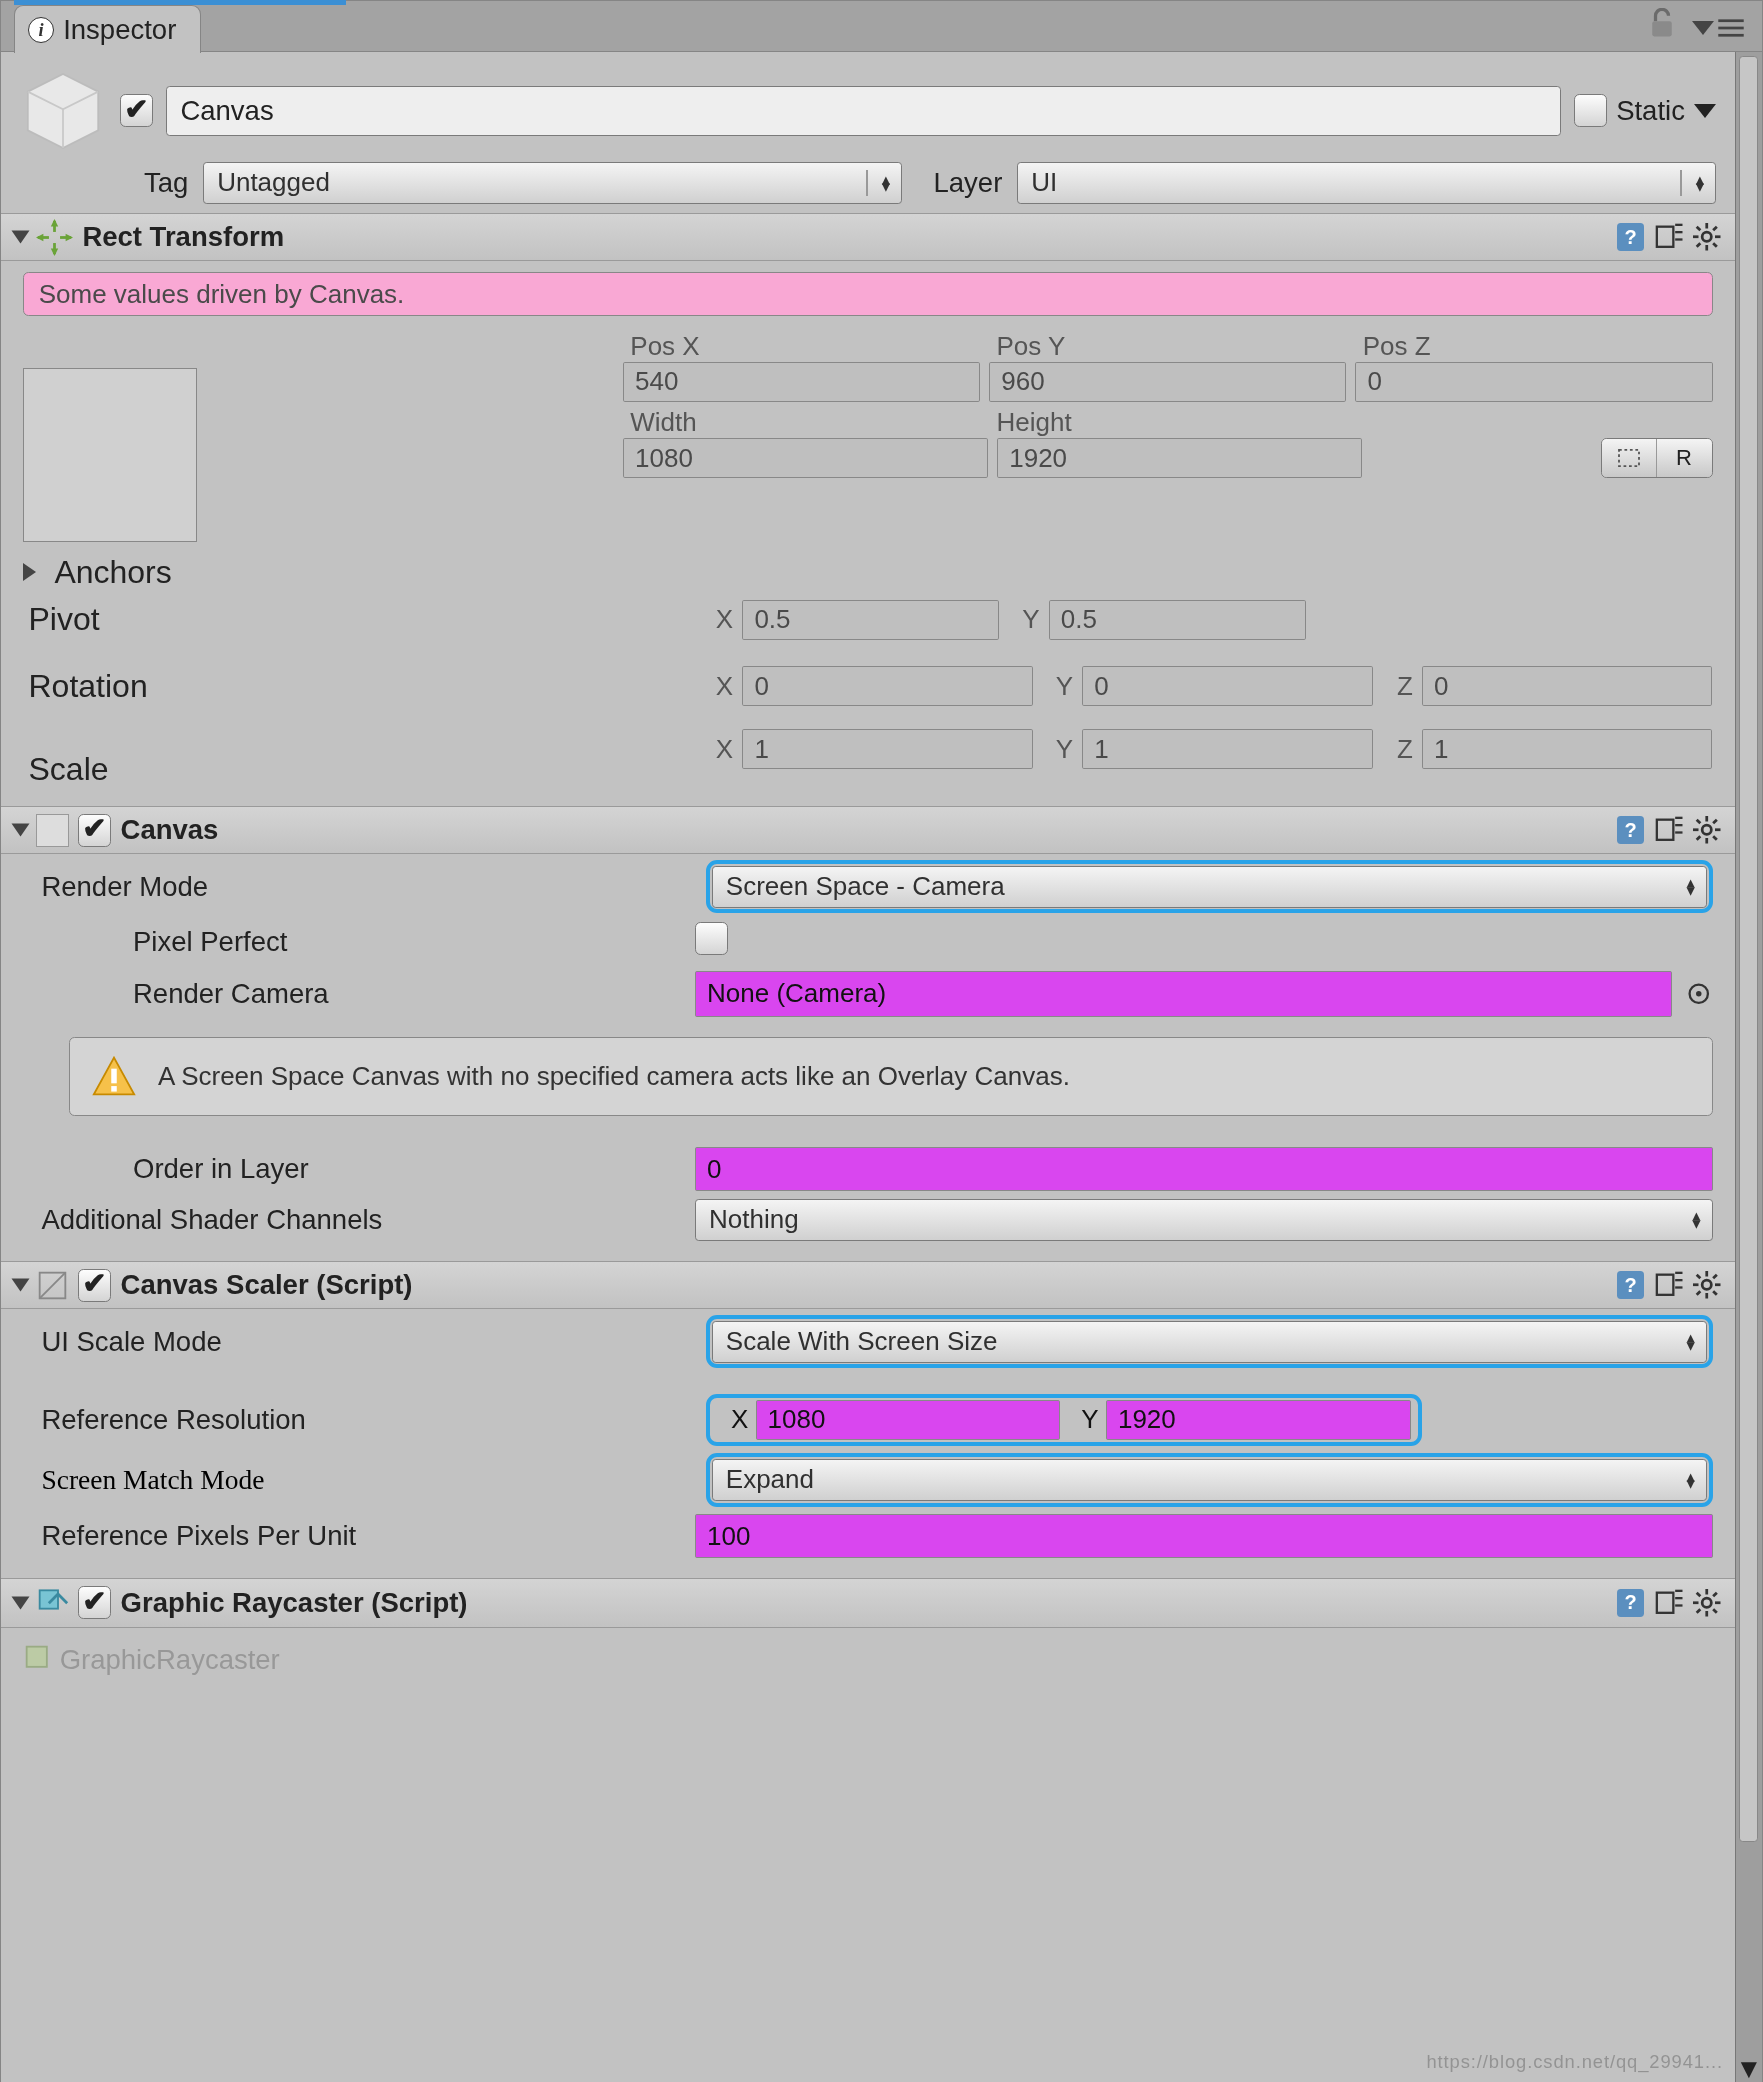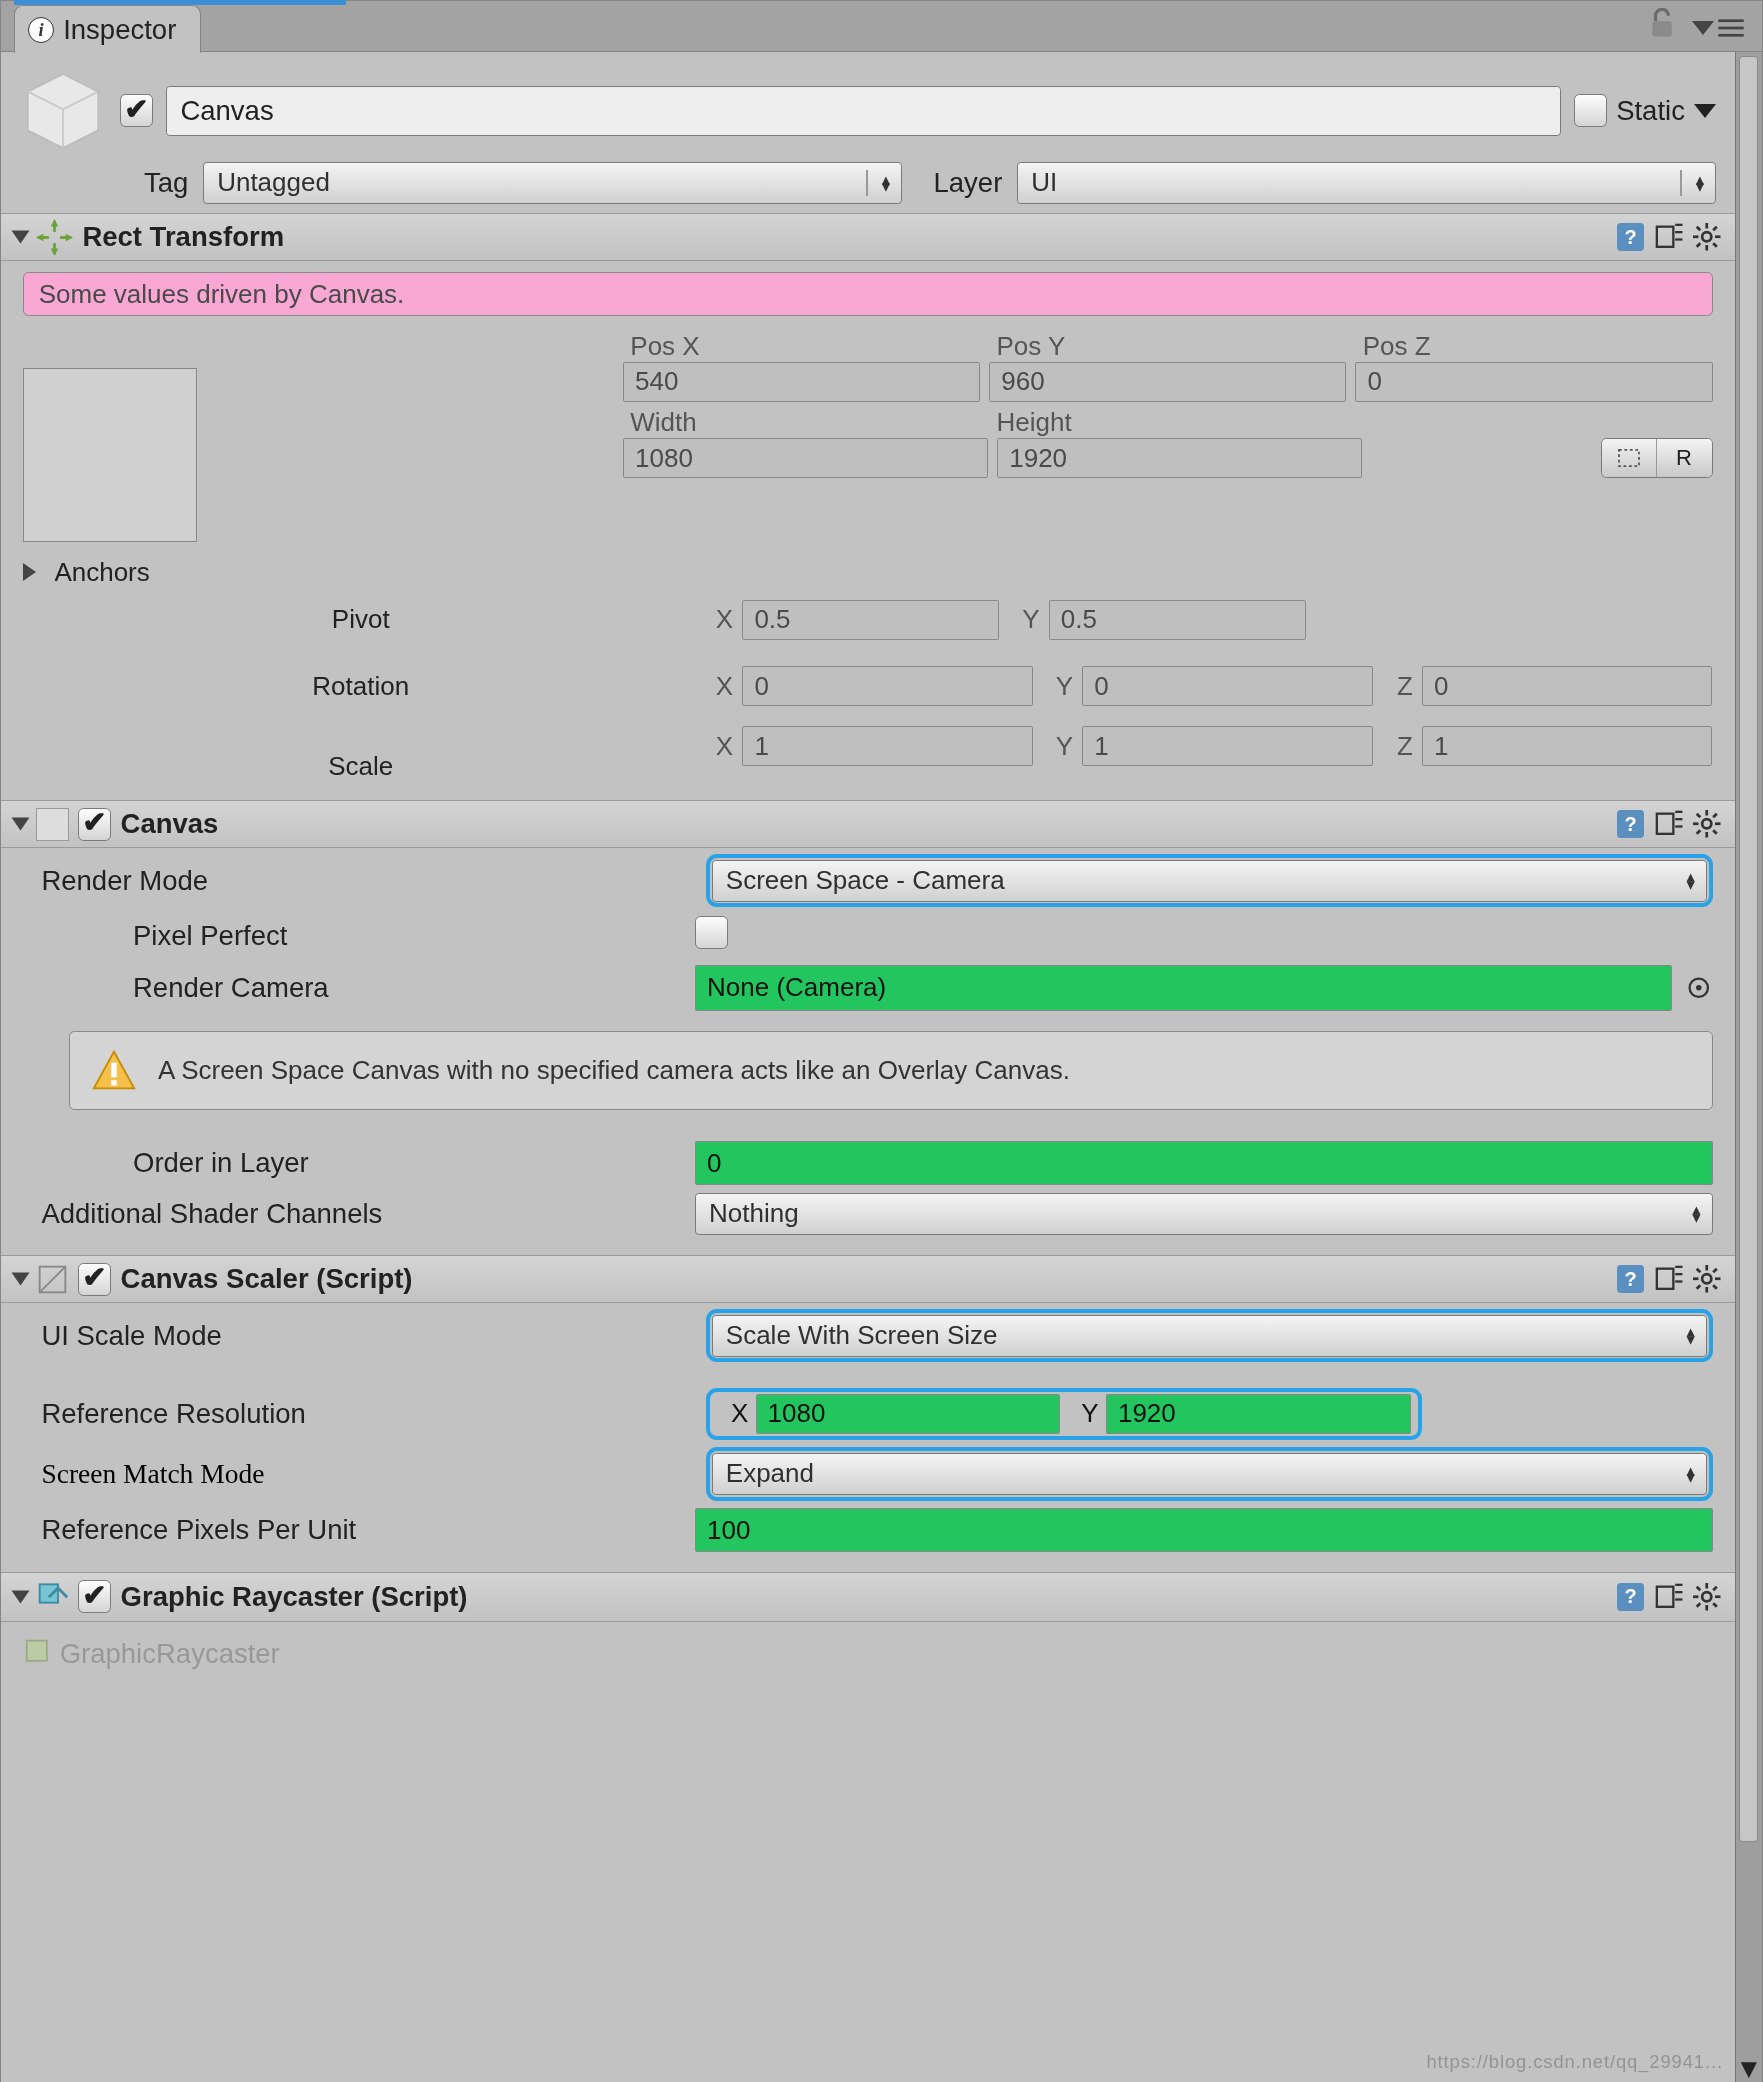--- a/index.html
+++ b/index.html
@@ -46,25 +46,25 @@
 
 
 .comp-body { padding:7.3px 22px 16.5px 22px; }
 .info-box { background:#f9a8d4; border:1.8px solid #888; border-radius:5.5px; padding:5.5px 14.7px; font-size:26px; color:#4a4a4a; margin:3.7px 0 14.7px 0; }
 .info-box.warn { display:flex; align-items:center; gap:22px; padding:16.5px 22px; background:#d4d4d4; margin:16.5px 0 27.5px 46px; }
 .warn-icon { width:44px; height:44px; }
 .warn-icon svg { width:44px; height:44px; }
 
 .anchor-box { width:174px; height:174px; background:#d0d0d0; border:1.8px solid #888; }
 .field-row { display:flex; align-items:center; min-height:46px; gap:9.2px; margin-bottom:1.8px; }
-.field-row .flabel { font-size:26px; color:#555; width:331px; padding-left:5.5px;text-align:center; }
+.field-row .flabel { font-size:32px; color:#555; width:331px; padding-left:5.5px; }
 .field-row .flabel.black { color:#222; }
 .axis { font-size:26px; color:#555; width:31px; text-align:right; }
 .numfield { height:40px; background:#bfbfbf; border:1.8px solid #888; border-radius:1.8px; padding:0 11px; font-size:26px; color:#4a4a4a; display:flex; align-items:center; }
-.numfield.editable { background:#22c55e; color:#111; }
+.numfield.editable { background:#d946ef; color:#111; }
 .buttons-anchor { display:flex; border:1.8px solid #7a7a7a; border-radius:5.5px; overflow:hidden; height:40px; }
 .buttons-anchor div { width:55px; display:flex; align-items:center; justify-content:center; background:linear-gradient(#f4f4f4,#c8c8c8); font-size:22px; }
 .buttons-anchor div:first-child { border-right:1.8px solid #999; }
 
 .rect-grid { display:flex; gap:22px; }
 .rect-cols { flex:1; }
 .rect-colhdr { display:flex; gap:9.2px; }
 .rect-colhdr span { flex:1; font-size:26px; color:#555; padding-left:7.3px; }
 .rect-vals { display:flex; gap:9.2px; margin-bottom:5.5px; }
 .rect-vals .numfield { flex:1; }

